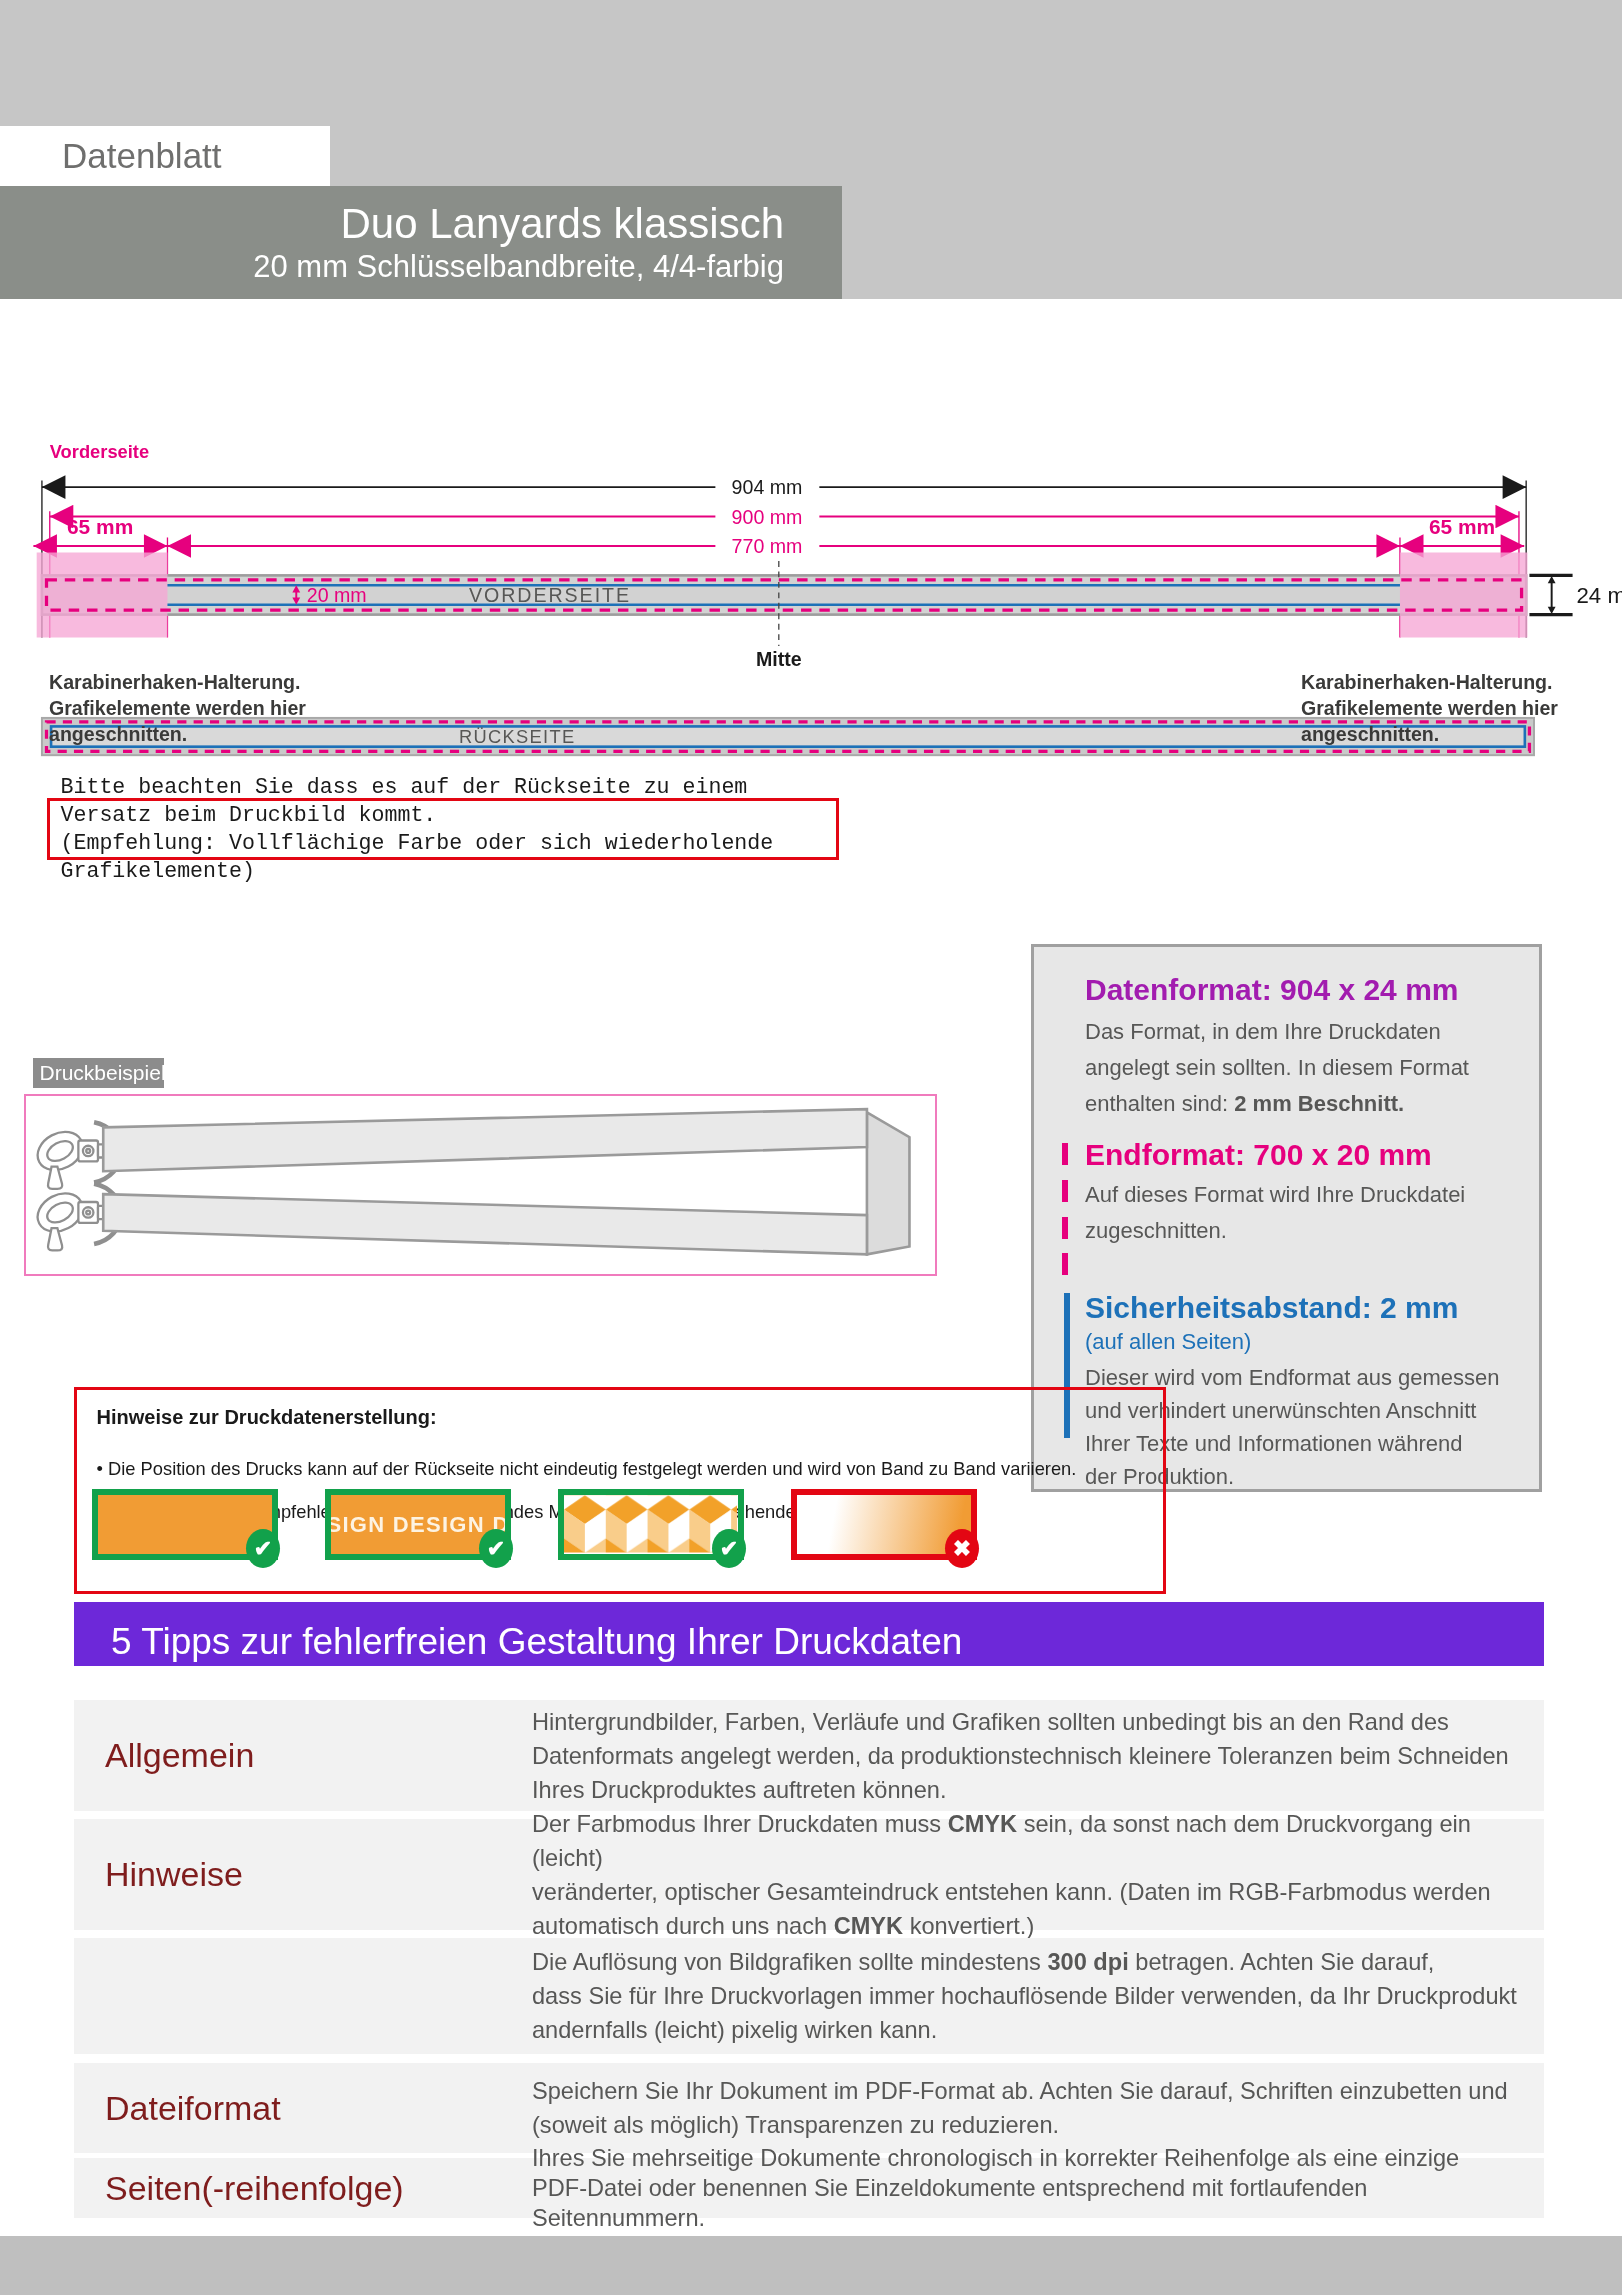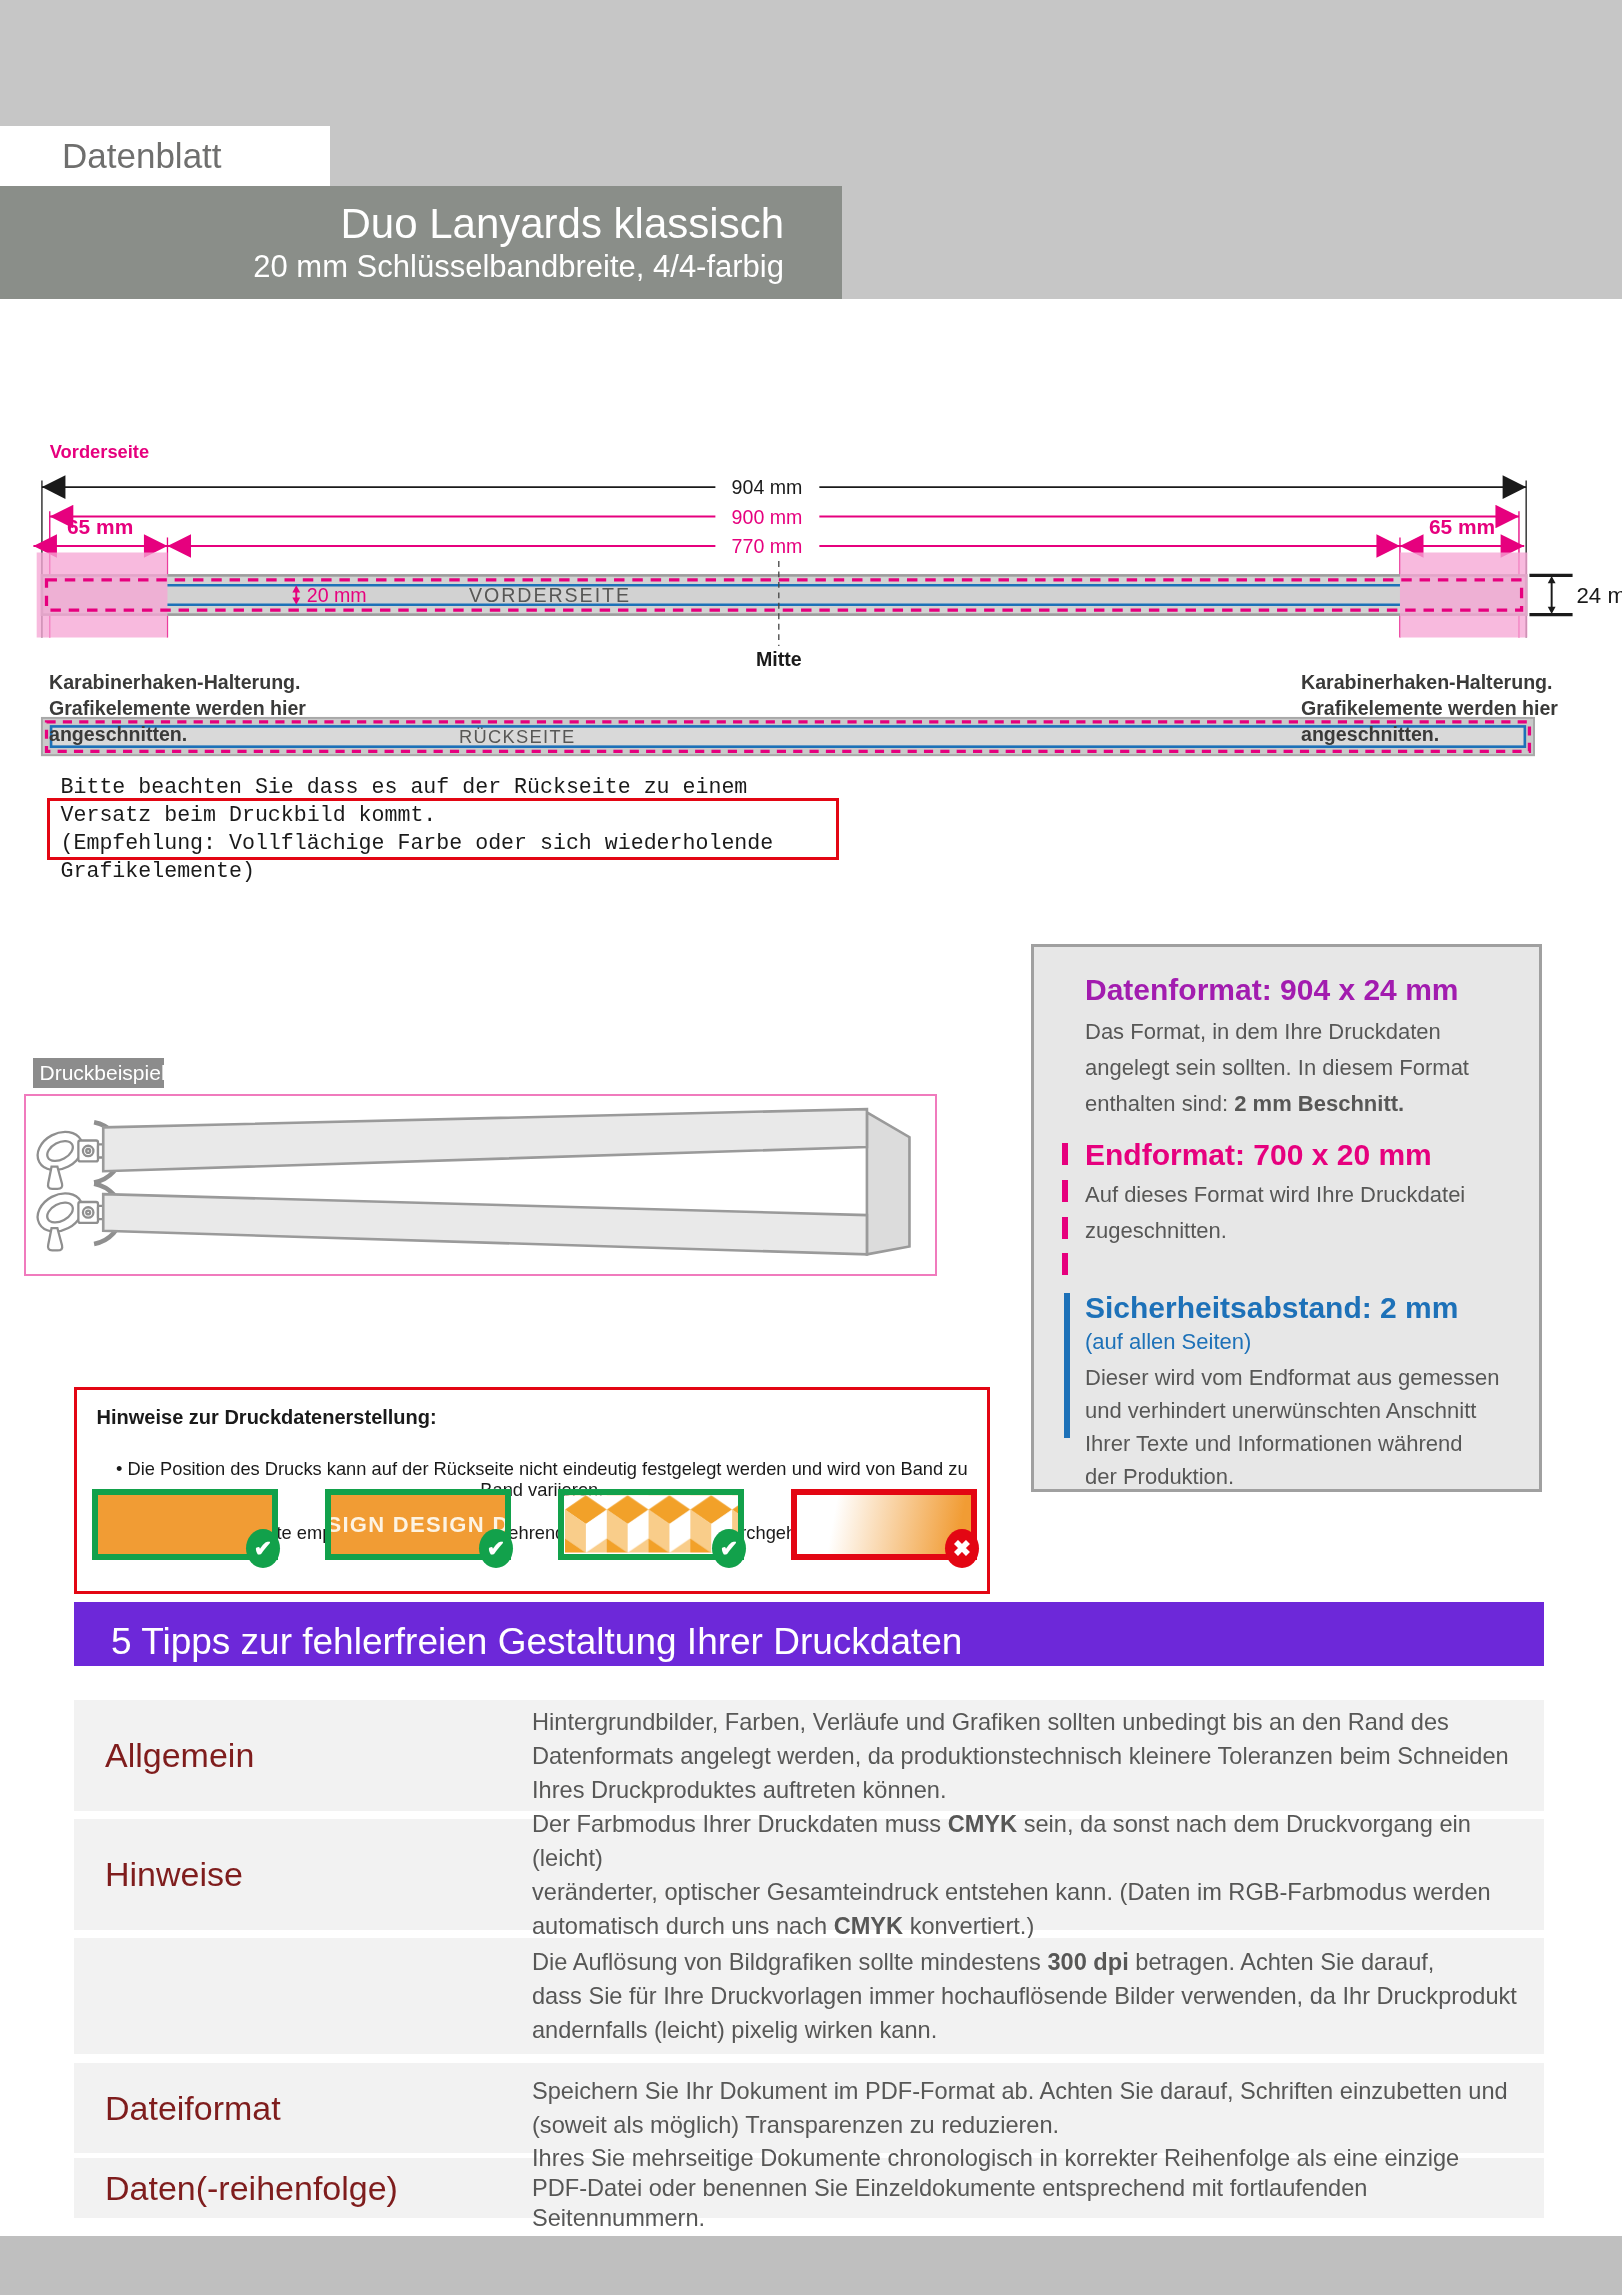--- a/index.html
+++ b/index.html
@@ -23,21 +23,21 @@
   .example-tag{left:33px;top:1058px;width:131px;height:30px;background:#8c8c8c;}
   .example-tag span{display:block;padding-left:6.5px;line-height:30px;font-size:21px;color:#fff;}
   .example-box{left:24px;top:1094px;width:909px;height:178px;border:2.6px solid #f07bbd;box-sizing:content-box;background:#fff;}
   
   .info-box{left:1031px;top:944px;width:511px;height:548px;background:#e7e7e7;border:3.3px solid #a0a0a0;box-sizing:border-box;}
   .info-box .h{position:absolute;left:51px;font-size:30px;font-weight:bold;}
   .info-box .b{position:absolute;left:51px;font-size:22px;line-height:36px;white-space:pre-line;color:#575756;}
   .mag-dash{position:absolute;left:27.5px;width:6.5px;height:22px;background:#e6007e;}
   .blue-bar{position:absolute;left:30px;top:346px;width:5.9px;height:145px;background:#1d71b8;}
   
-  .notes-box{left:74px;top:1387px;width:916px;height:207px;border:3.3px solid #e30613;box-sizing:border-box;text-align:center;}
+  .notes-box{left:74px;top:1387px;width:1092px;height:207px;border:3.3px solid #e30613;box-sizing:border-box;}
   .notes-title{position:absolute;left:19.6px;top:15.7px;font-size:20px;font-weight:bold;color:#1a1a1a;}
   .notes-bullets{position:absolute;left:19.6px;top:46px;font-size:18.3px;line-height:21.6px;white-space:pre-line;color:#1a1a1a;}
   .swatch{position:absolute;top:99px;width:186px;height:71px;border:6.5px solid #12a14b;box-sizing:border-box;overflow:hidden;}
   .swatch.bad{border-color:#e30613;}
   .sw-fill{width:100%;height:100%;background:#f19c34;}
   .sw-grad{width:100%;height:100%;background:linear-gradient(100deg,#ffffff 22%,#f19c34 92%);}
   .sw-text{width:100%;height:100%;background:#f19c34;display:flex;align-items:center;justify-content:center;
            font-size:22px;font-weight:bold;color:#fdf3e2;letter-spacing:1.3px;white-space:nowrap;}
   .badge{position:absolute;width:34px;height:39px;border-radius:50%;display:flex;align-items:center;justify-content:center;
          color:#fff;font-size:22px;font-weight:bold;}
@@ -266,21 +266,21 @@
         </div>
       </div>
       <div class="tip-row" style="top: 2063px; height: 90px;">
         <div class="tip-label">Dateiformat</div>
         <div class="tip-body">
           <div class="inner"><span>Speichern Sie Ihr Dokument im PDF-Format ab. Achten Sie darauf, Schriften einzubetten und
 (soweit als möglich) Transparenzen zu reduzieren.</span></div>
         </div>
       </div>
       <div class="tip-row" style="top: 2158px; height: 60px;">
-        <div class="tip-label">Daten(-reihenfolge)</div>
+        <div class="tip-label">Seiten(-reihenfolge)</div>
         <div class="tip-body" style="line-height: 30px;">
           <div class="inner"><span>Ihres Sie mehrseitige Dokumente chronologisch in korrekter Reihenfolge als eine einzige
 PDF-Datei oder benennen Sie Einzeldokumente entsprechend mit fortlaufenden Seitennummern.</span></div>
         </div>
       </div>
     </div>
 
   <div class="abs footer"></div>
 </div>
 

